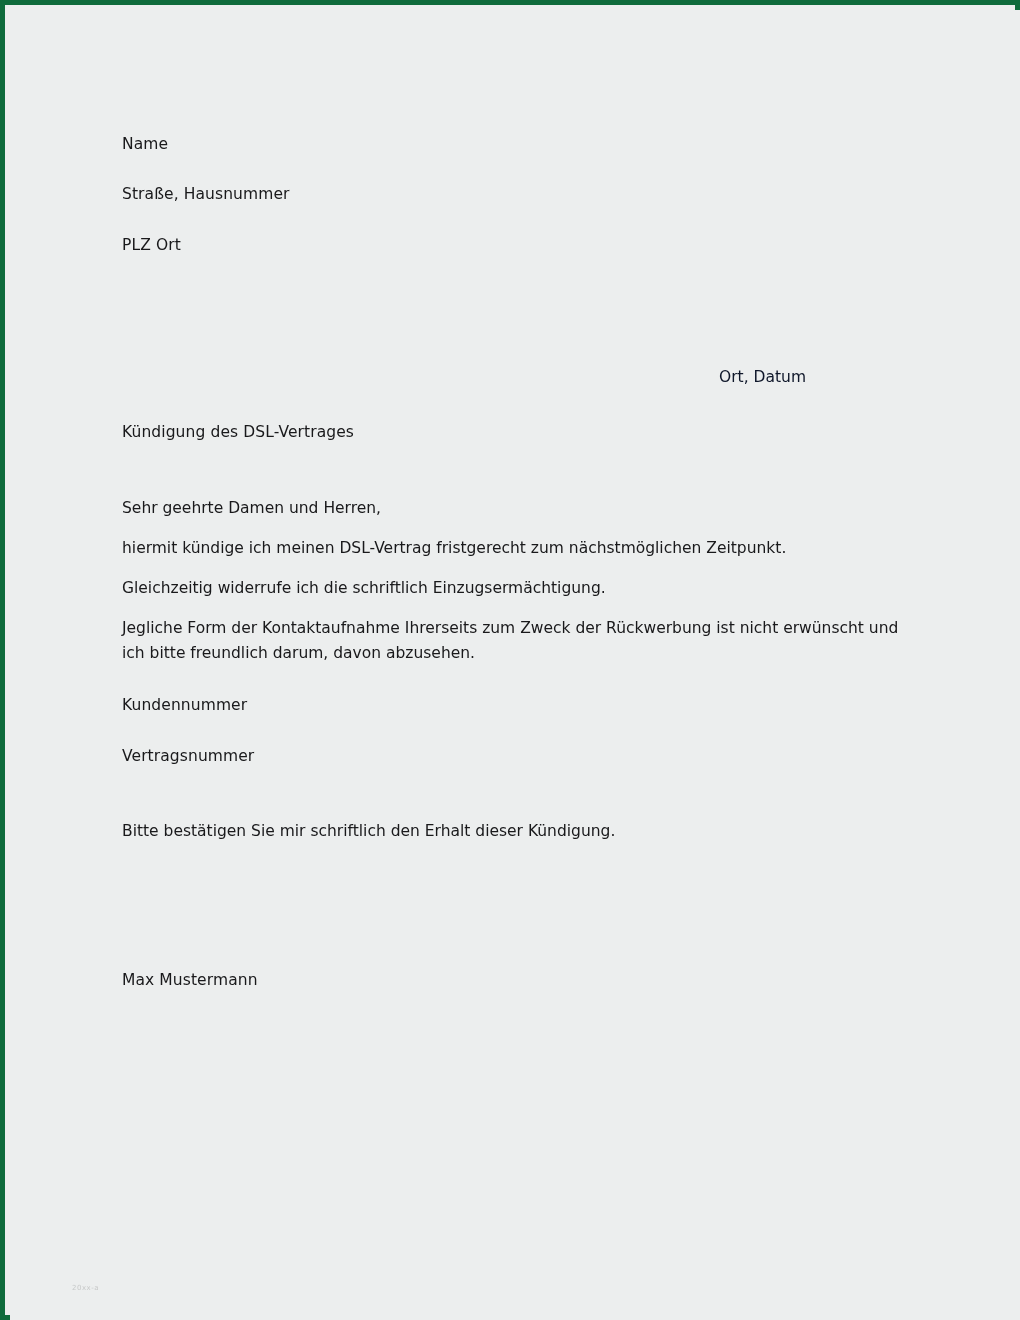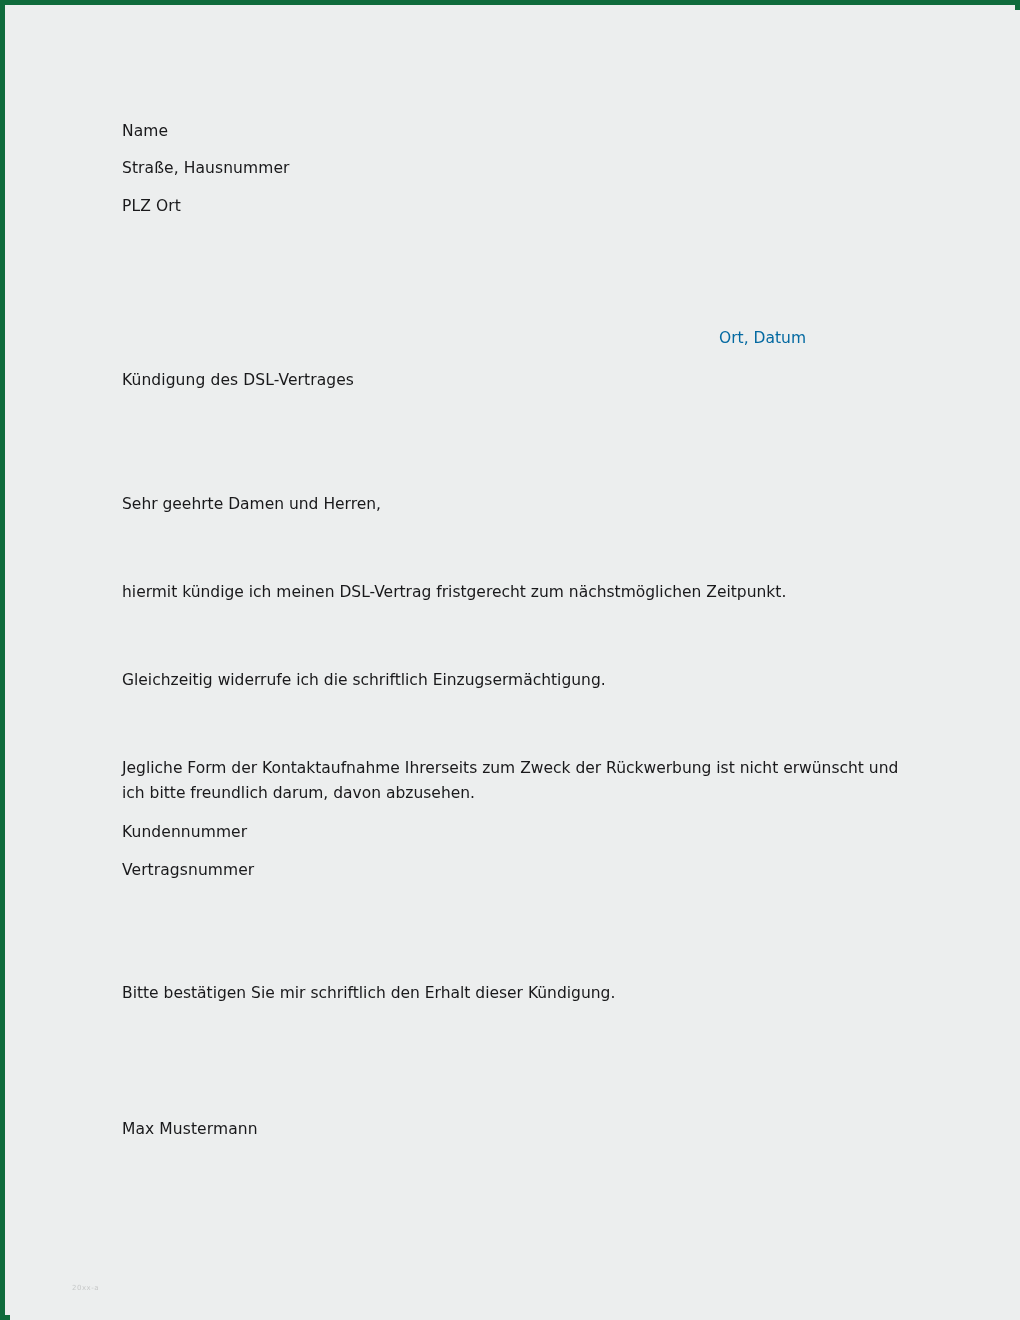--- a/index.html
+++ b/index.html
@@ -42,45 +42,45 @@
     left: 112px;
     top: 110px;
     width: 790px;
   }
 
   .line {
     font-size: 15.5px;
     color: #19191b;
     line-height: 1.45;
     letter-spacing: 0.1px;
+    margin-top: 13px;
   }
 
   .bold {
     font-weight: normal;
   }
 
   .gap-sm { height: 22px; }
   .gap-lg { height: 52px; }
   .gap-xl { height: 60px; }
 
   .row-spacer { height: 15px; }
 
   .date-line {
     text-align: right;
     padding-right: 106px;
     font-size: 15.5px;
-    color: #0369a1;
+    color: #0f172a;
   }
 
   .para {
     font-size: 15.5px;
     color: #19191b;
     line-height: 1.62;
     max-width: 790px;
-    margin-top: 48px;
   }
 
   
   #footer-watermark {
     position: absolute;
     left: 34px;
     bottom: 28px;
     font-size: 7px;
     color: #c7c9c9;
     letter-spacing: 0.5px;

